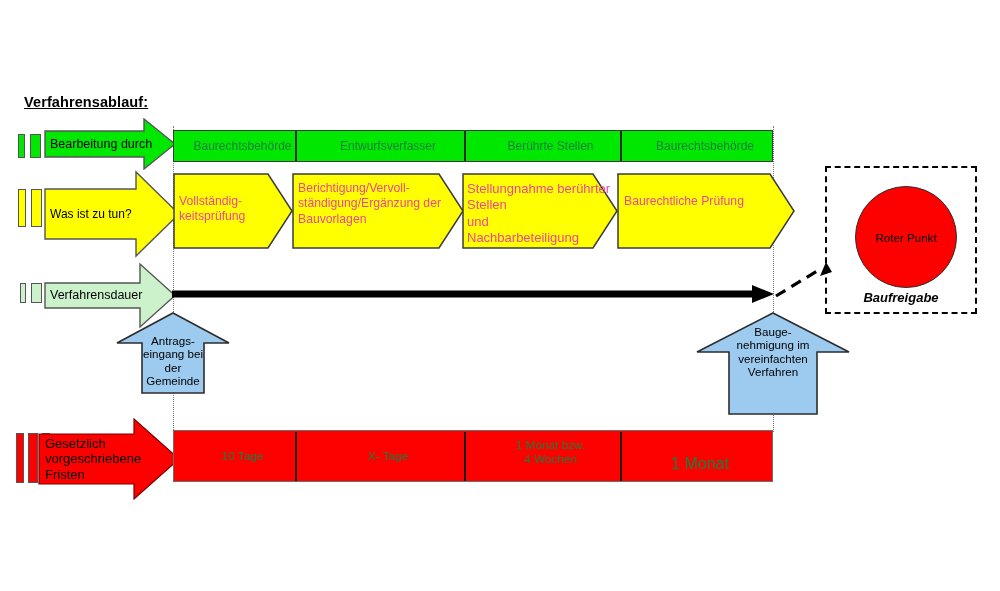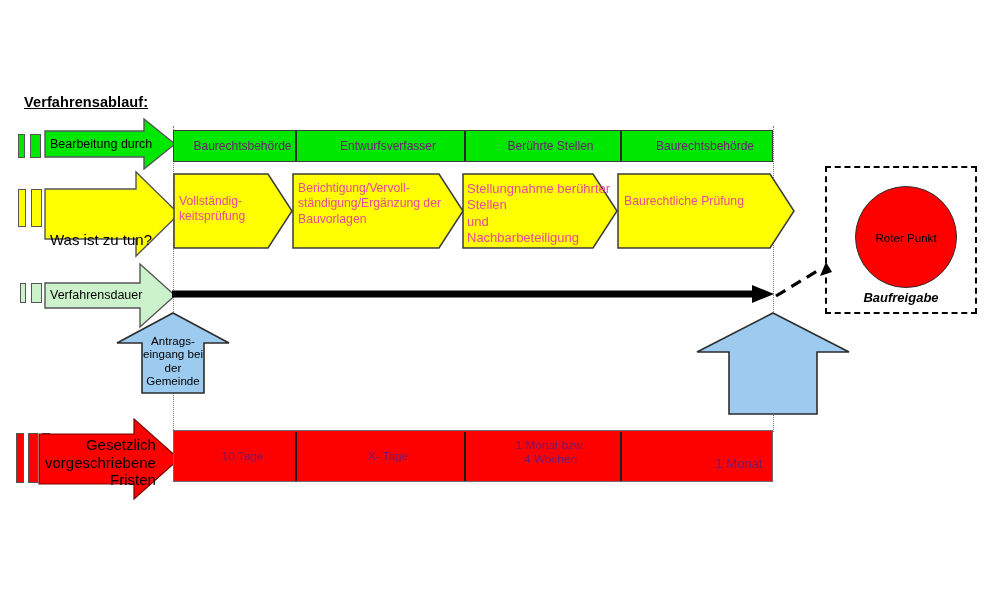--- a/index.html
+++ b/index.html
@@ -19,21 +19,21 @@
   .abs{position:absolute;}
   .tick{position:absolute;border:1px solid #555;box-sizing:border-box;}
 
   
   .label-arrow{position:absolute;display:flex;align-items:center;}
   .la-text{position:absolute;color:#000;z-index:6;line-height:1.18;}
 
   
   .cell{position:absolute;box-sizing:border-box;display:flex;
         align-items:center;justify-content:center;text-align:center;
-        color:#701a75;line-height:1.22;padding-left:16px;}
+        color:#15803d;line-height:1.22;padding-left:16px;}
 
   
   .green-band{position:absolute;box-sizing:border-box;
         background:#00e800;border:1.5px solid #3a3a3a;}
   .green-sep{position:absolute;width:1.6px;background:#2b2b2b;}
 
   
   .chev{position:absolute;}
   .chev svg{display:block;}
   .chev-text{position:absolute;color:#ec4899;line-height:1.26;z-index:4;}
@@ -94,21 +94,21 @@
   <div class="cell" style="left:621px;top:130px;width:152px;height:32px;font-size:12px;">Baurechtsbehörde</div>
 
   <div class="tick" style="left:18px;top:189px;width:8px;height:38px;background:#ffff00;"></div>
   <div class="tick" style="left:31px;top:189px;width:11px;height:38px;background:#ffff00;"></div>
 
   <div class="label-arrow" style="left:44px;top:170px;width:136px;height:88px;">
     <svg width="136" height="88" viewBox="0 0 136 88">
       <path d="M1,19 L92,19 L92,2 L135,44 L92,86 L92,69 L1,69 Z" fill="#ffff00" stroke="#555555" stroke-width="1.4"></path>
     </svg>
   </div>
-  <div class="la-text" style="left:50px;top:207px;font-size:15px;margin-top:24px;">Was ist zu tun?</div>
+  <div class="la-text" style="left:50px;top:207px;font-size:12px;">Was ist zu tun?</div>
 
   <div class="chev" style="left:173px;top:173px;width:120px;height:76px;">
     <svg width="120" height="76" viewBox="0 0 120 76">
       <path d="M1,1 L95,1 L119,38 L95,75 L1,75 Z" fill="#ffff00" stroke="#3b3b3b" stroke-width="1.5"></path>
     </svg>
   </div>
   <div class="chev-text" style="left:179px;top:194px;font-size:12.2px;">
     <div>Vollständig-</div>
     <div>keitsprüfung</div>
   </div>
@@ -179,47 +179,53 @@
     <div>eingang bei</div>
     <div>der</div>
     <div>Gemeinde</div>
   </div>
 
   <div class="house" style="left:695px;top:311px;width:156px;height:105px;">
     <svg width="156" height="105" viewBox="0 0 156 105">
       <path d="M78,2 L154,41 L122,41 L122,103 L34,103 L34,41 L2,41 Z" fill="#9dcbf0" stroke="#2d2d2d" stroke-width="1.6"></path>
     </svg>
   </div>
+  <div class="house-text" style="left:707px;top:325px;width:132px;font-size:11.6px;">
+    <div>Bauge-</div>
+    <div>nehmigung im</div>
+    <div>vereinfachten</div>
+    <div>Verfahren</div>
+  </div>
 
   <div class="tick" style="left:16px;top:433px;width:8px;height:50px;background:#fd0000;"></div>
   <div class="tick" style="left:28px;top:433px;width:10px;height:50px;background:#fd0000;"></div>
   <div class="tick" style="left:42px;top:433px;width:8px;height:50px;background:#fd0000;"></div>
 
   <div class="label-arrow" style="left:38px;top:418px;width:142px;height:82px;">
     <svg width="142" height="82" viewBox="0 0 142 82">
       <path d="M1,16 L96,16 L96,1 L141,41 L96,81 L96,66 L1,66 Z" fill="#fd0000" stroke="#7a0000" stroke-width="1.2"></path>
     </svg>
   </div>
-  <div class="la-text" style="left:45px;top:436px;font-size:15px;text-align:right;">
+  <div class="la-text" style="left:45px;top:436px;font-size:13px;">
     <div>Gesetzlich</div>
     <div>vorgeschriebene</div>
     <div>Fristen</div>
   </div>
 
   <div class="red-band" style="left:173px;top:430px;width:600px;height:52px;"></div>
   <div class="red-sep" style="left:295px;top:431.5px;height:49px;"></div>
   <div class="red-sep" style="left:464px;top:431.5px;height:49px;"></div>
   <div class="red-sep" style="left:620px;top:431.5px;height:49px;"></div>
 
   <div class="cell" style="left:174px;top:430px;width:121px;height:52px;font-size:11.8px;">10 Tage</div>
   <div class="cell" style="left:296px;top:430px;width:168px;height:52px;font-size:11.8px;">X- Tage</div>
   <div class="cell" style="left:465px;top:430px;width:155px;height:44px;font-size:11.8px;flex-direction:column;">
     <div>1 Monat bzw.</div>
     <div>4 Wochen</div>
   </div>
-  <div class="cell" style="left:655px;top:430px;width:152px;height:68px;font-size:13px;">1 Monat</div>
+  <div class="cell" style="left:616px;top:430px;width:152px;height:68px;font-size:16px;">1 Monat</div>
 
   <div class="freigabe-box" style="left:825px;top:166px;width:152px;height:148px;">
     <div class="dot" style="left:28px;top:18px;width:100px;height:100px;font-size:11.6px;">Roter Punkt</div>
     <div class="freigabe-label" style="left:0;top:122px;font-size:13px;">Baufreigabe</div>
   </div>
 
 </div>
 
 </body></html>

